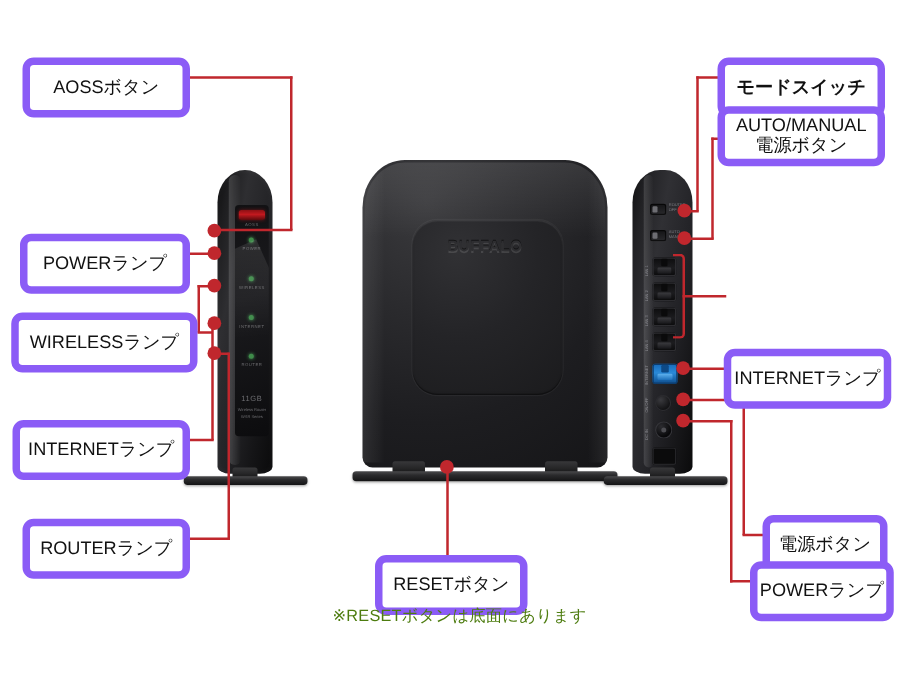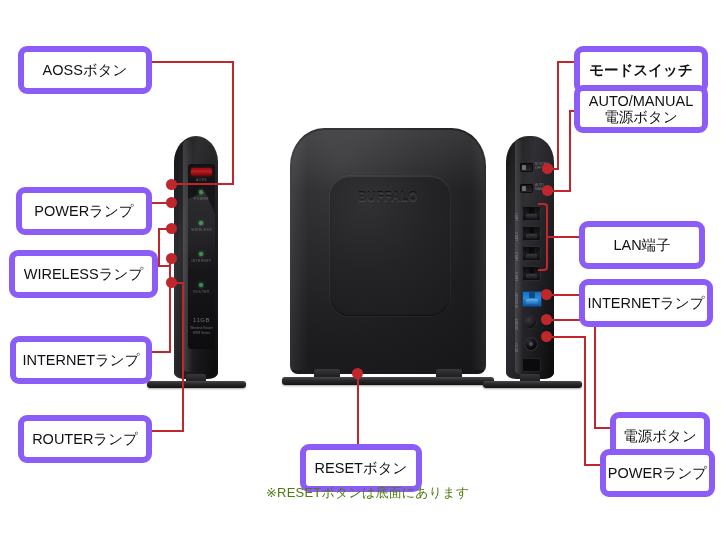--- a/index.html
+++ b/index.html
@@ -421,23 +421,20 @@
 
   <div class="callout" style="left:574px;top:46px;width:134px;height:31px;font-weight:bold;">
     <span>モードスイッチ</span>
   </div>
 
   <div class="callout two-line" style="left:574px;top:85px;width:134px;height:48px;flex-direction:column;">
     <span>AUTO/MANUAL</span>
     <span>電源ボタン</span>
   </div>
 
-  <div class="callout" style="left:579px;top:221px;width:126px;height:31px;">
-    <span>LAN端子</span>
-  </div>
 
   <div class="callout" style="left:579px;top:279px;width:134px;height:31px;">
     <span>INTERNETランプ</span>
   </div>
 
   <div class="callout" style="left:610px;top:412px;width:100px;height:31px;">
     <span>電源ボタン</span>
   </div>
 
   <div class="callout" style="left:600px;top:449px;width:115px;height:31px;">

